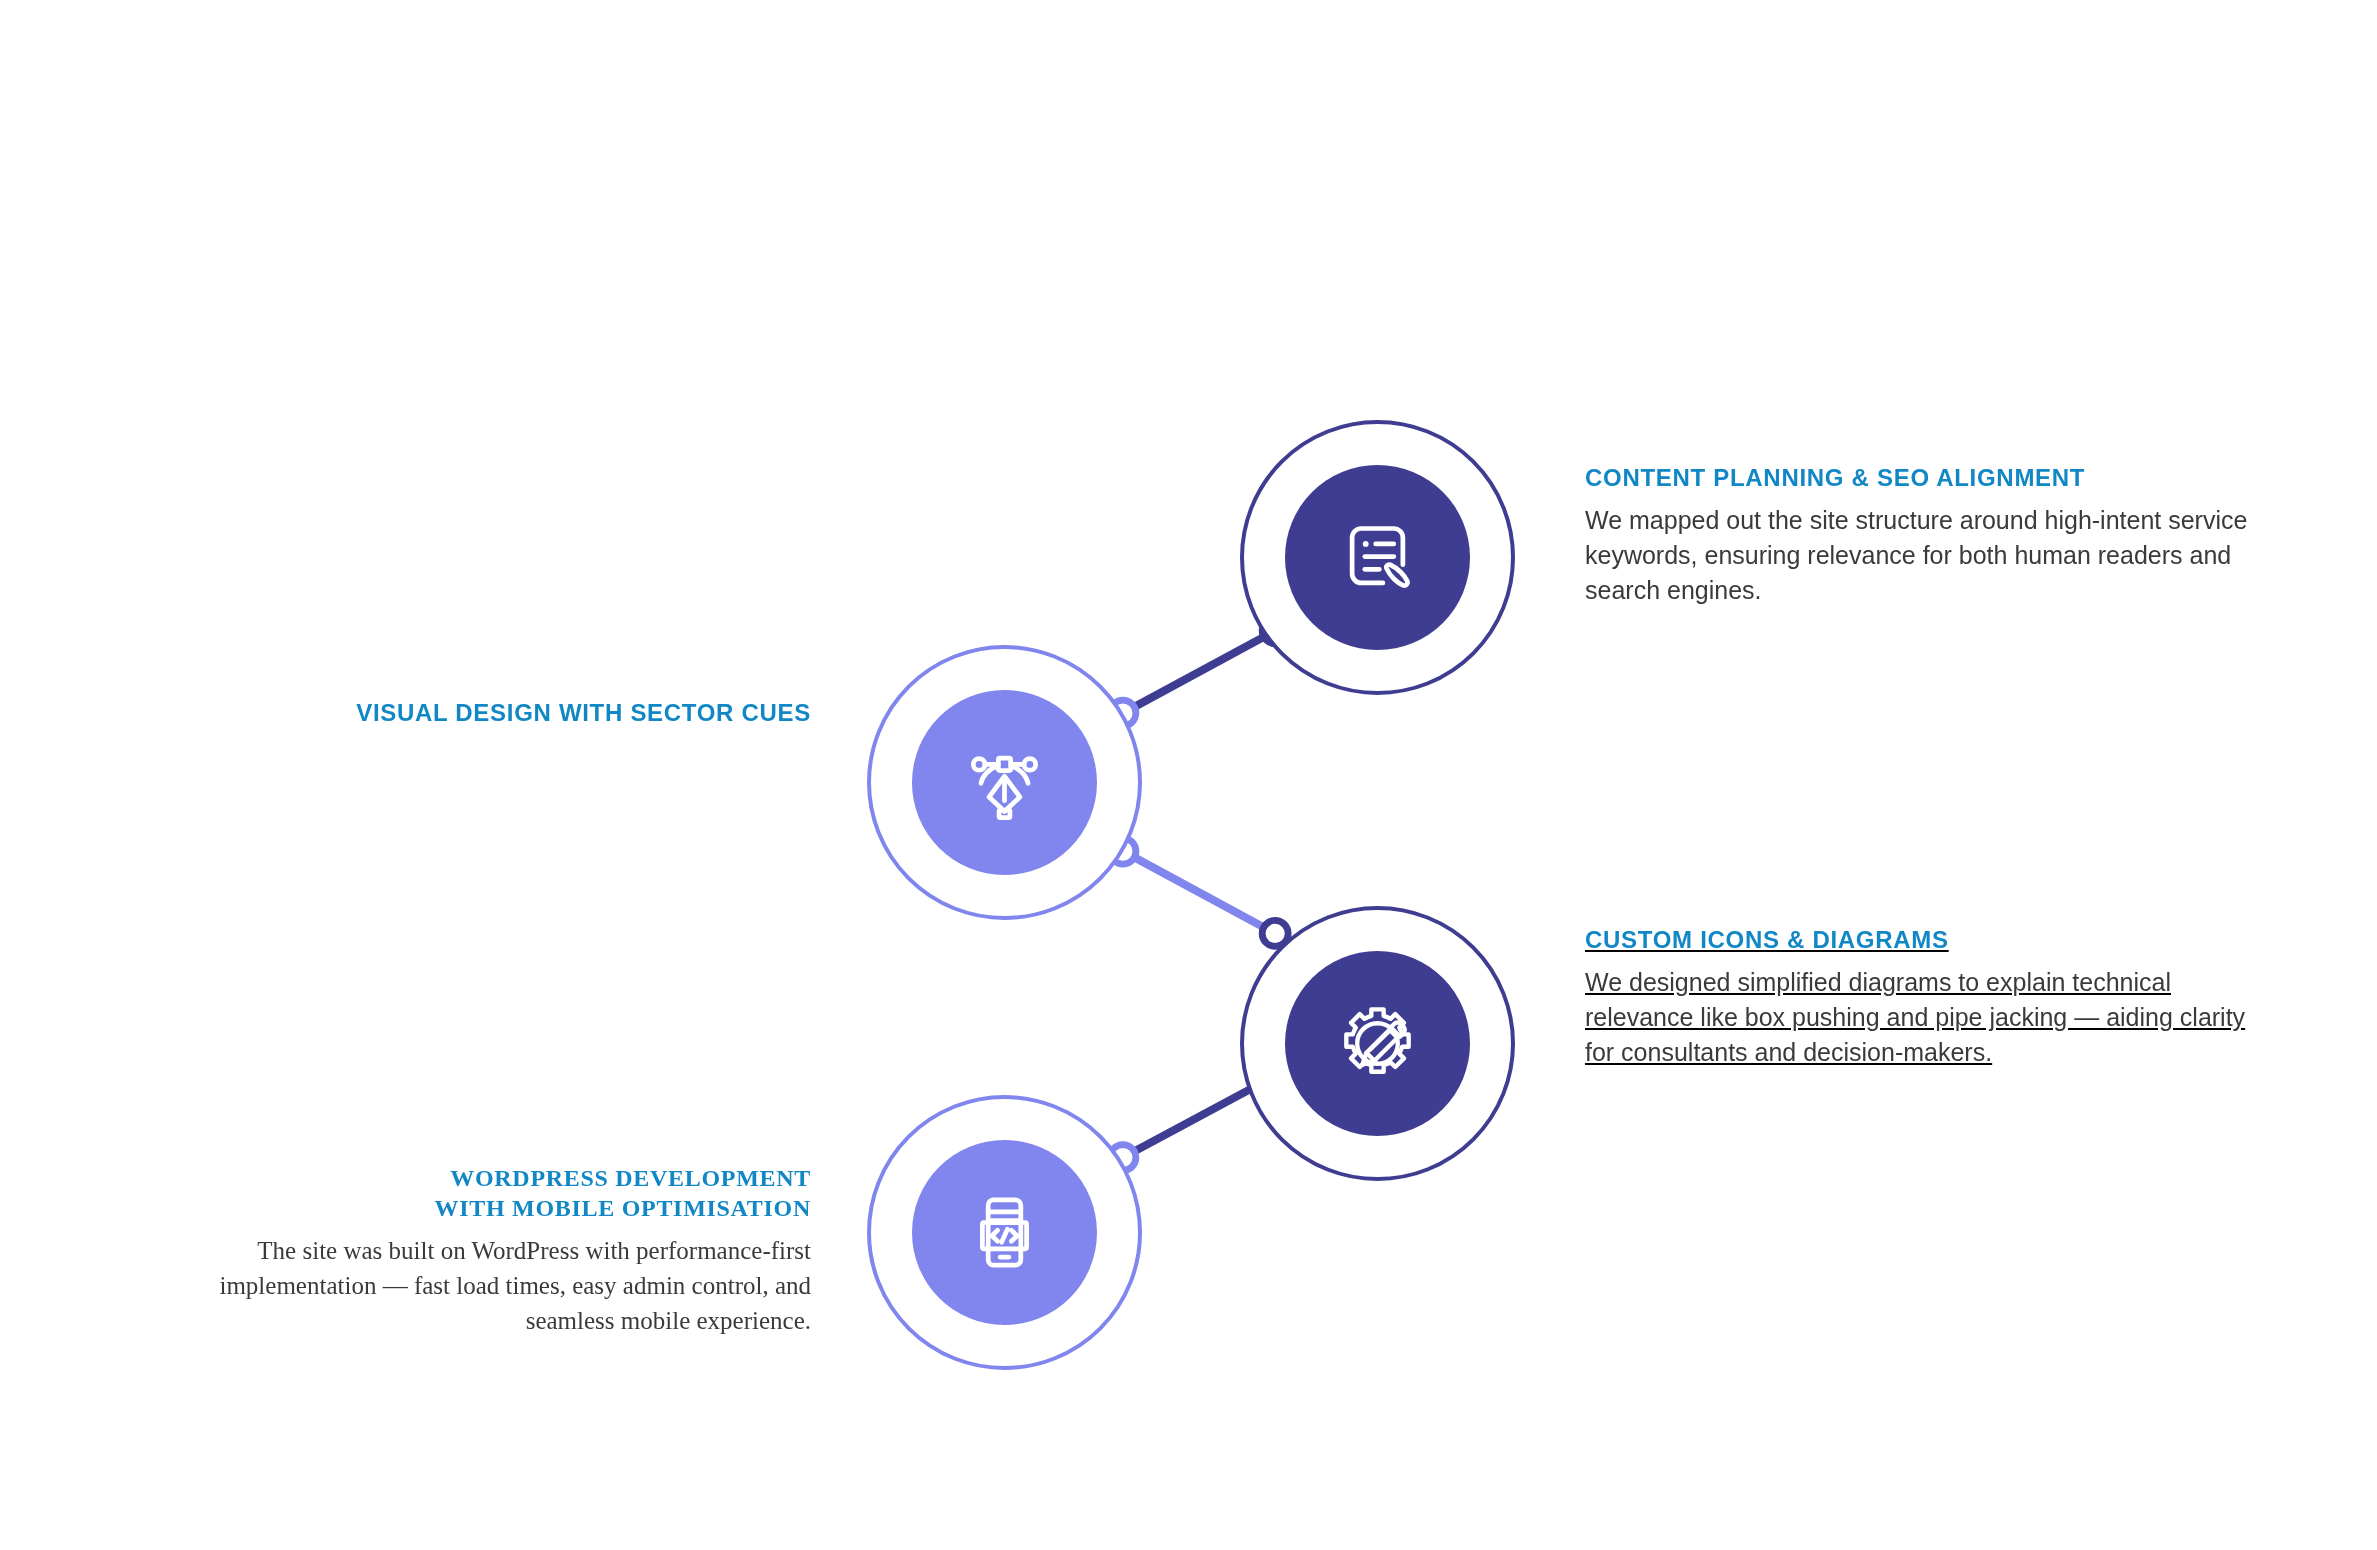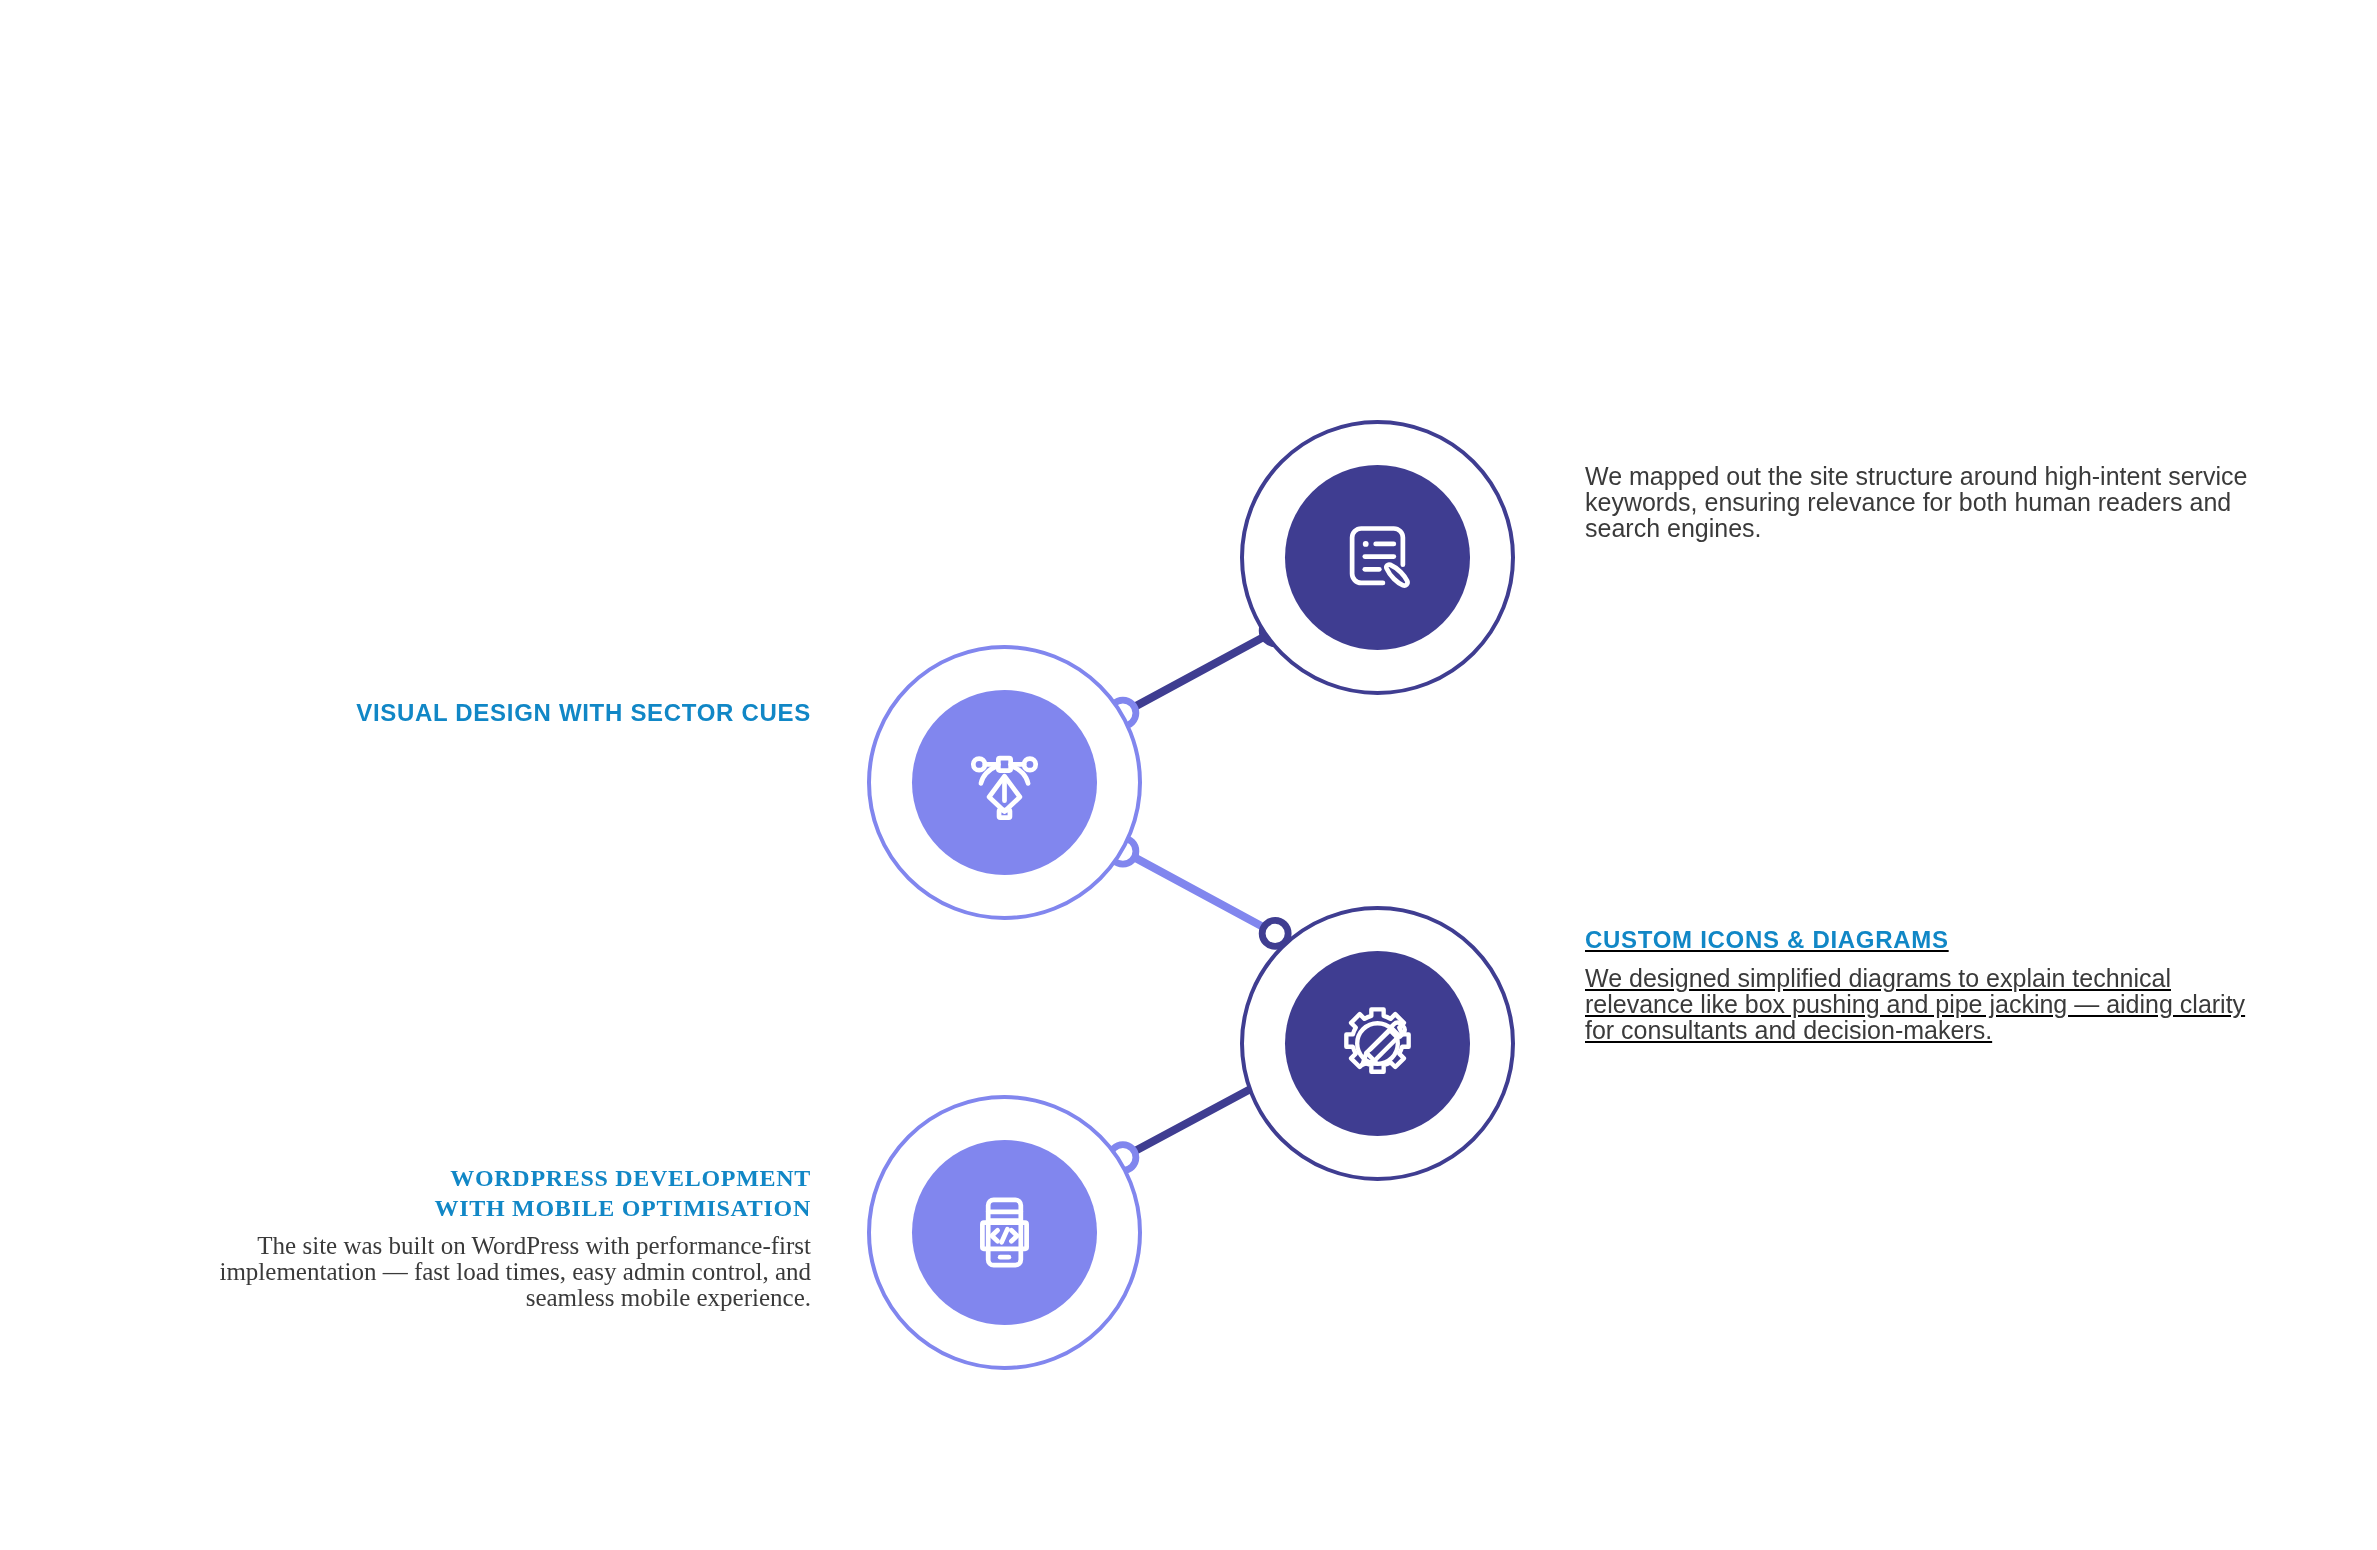--- a/index.html
+++ b/index.html
@@ -63,21 +63,21 @@
     font-weight: bold;
     font-size: 24px;
     letter-spacing: 0.7px;
     line-height: 30px;
     margin: 0 0 10px 0;
     text-transform: uppercase;
   }
   .block .body {
     color: #3a3a3a;
     font-size: 25px;
-    line-height: 26px;
+    line-height: 35px;
     margin: 0;
     font-weight: 400;
   }
   .block.right-align { text-align: right; }
   .block.left-align  { text-align: left; }
 </style>
 </head>
 <body>
 
 <div id="canvas">
@@ -108,20 +108,21 @@
           <line x1="23" y1="16.5" x2="33" y2="16.5"></line>
           <line x1="17" y1="23.5" x2="33" y2="23.5"></line>
           <line x1="17" y1="30.5" x2="25" y2="30.5"></line>
           <path d="M31 28c4.5 2 8 6 9.4 9a1.8 1.8 0 0 1-2.3 2.4C35 38 31 34.5 29 30c-.5-1.3.7-2.5 2-2z"></path>
         </svg>
       </span>
     </div>
   </div>
 
   <div class="block left-align" style="left:1585px; top:463px; width:669px;">
+    <h2 class="heading">CONTENT PLANNING &amp; SEO ALIGNMENT</h2>
     <p class="body">We mapped out the site structure around high-intent service keywords, ensuring relevance for both human readers and search engines.</p>
   </div>
 
   <div class="node light" style="left:867px; top:645px; width:275px; height:275px;">
     <div class="outer-ring"></div>
     <div class="inner-disc" style="left:45px; top:45px; width:185px; height:185px;">
       <span>
         <svg width="87" height="87" viewBox="0 0 48 48" fill="none" stroke="#ffffff" stroke-width="2.6" stroke-linecap="round" stroke-linejoin="round">
           <circle cx="10" cy="14" r="3.2"></circle>
           <circle cx="38" cy="14" r="3.2"></circle>

